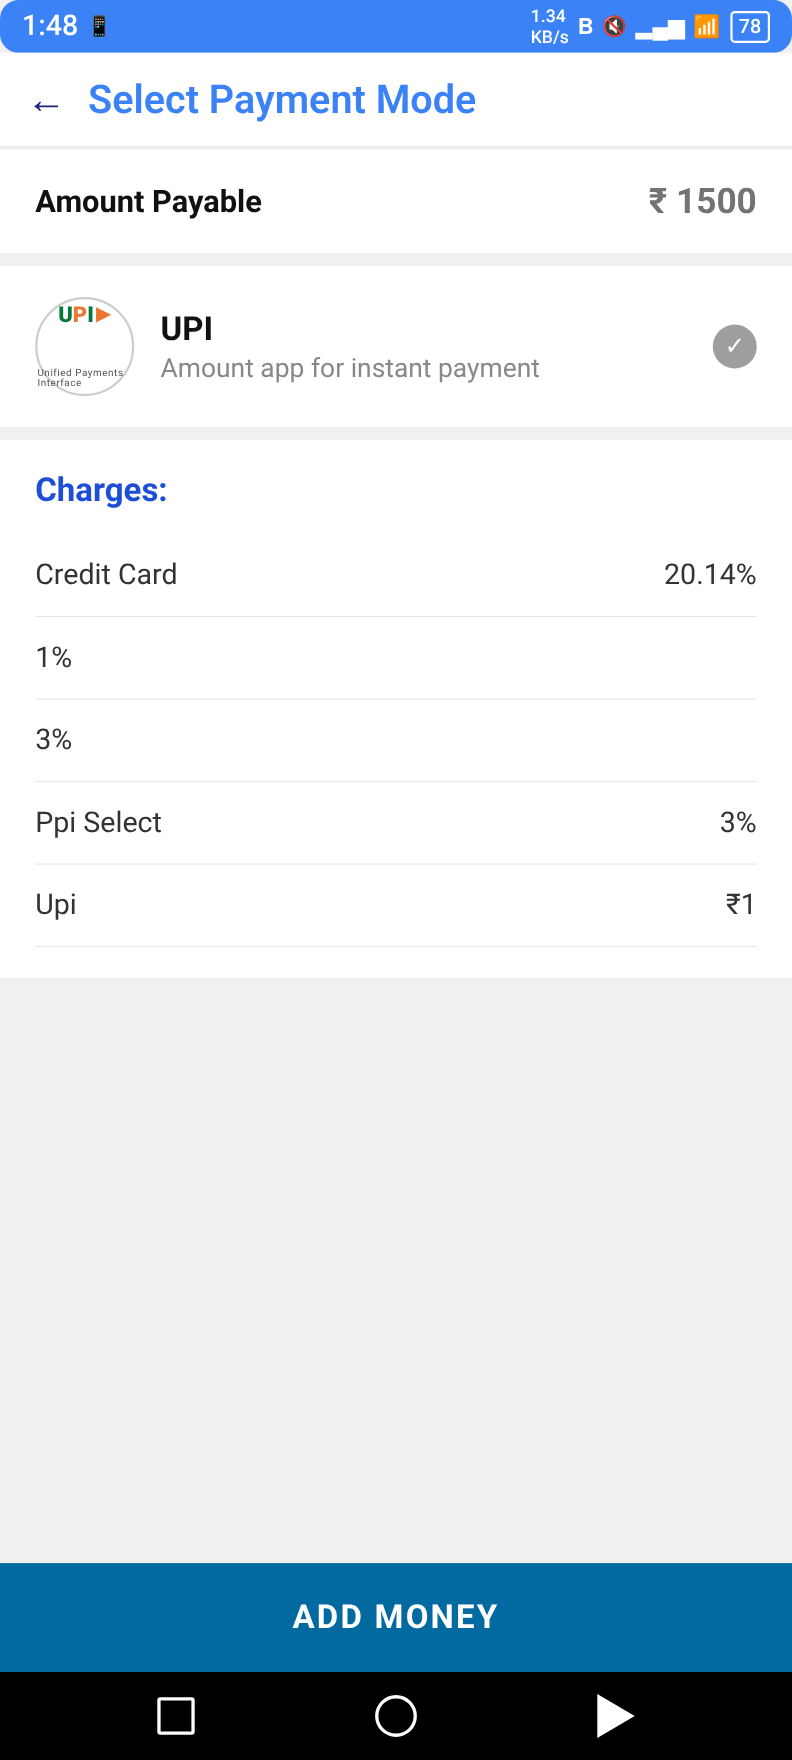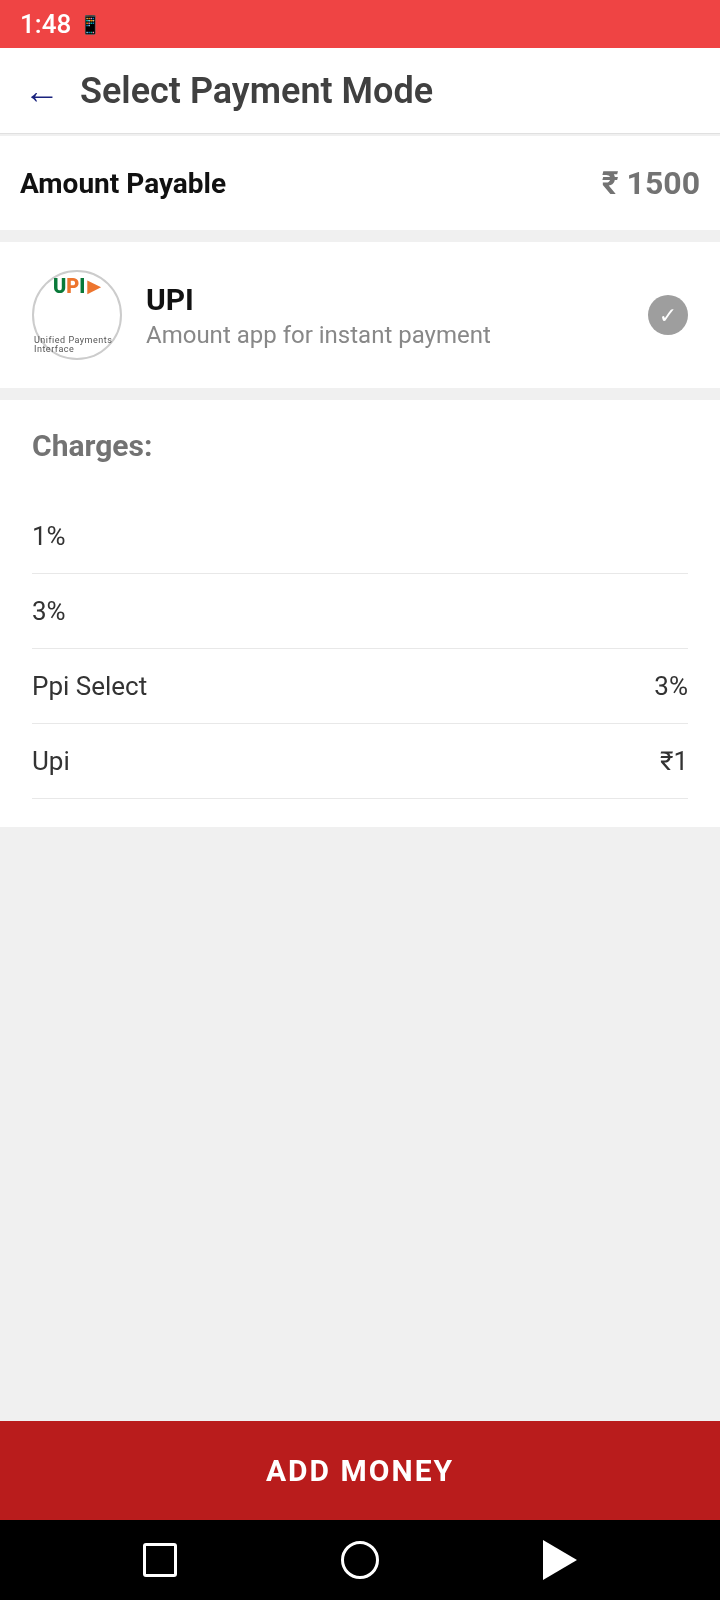--- a/index.html
+++ b/index.html
@@ -9,29 +9,30 @@
       width: 720px;
       min-height: 1600px;
       background: #f0f0f0;
       font-family: 'Roboto', Arial, sans-serif;
       display: flex;
       flex-direction: column;
     }
 
     
     .status-bar {
-      background: #ef4444;
+      background: #3b82f6;
       color: #fff;
       height: 48px;
       display: flex;
       align-items: center;
       justify-content: space-between;
       padding: 0 20px;
       font-size: 26px;
       font-weight: 500;
+      border-radius: 17px;
     }
     .status-bar-left {
       display: flex;
       align-items: center;
       gap: 8px;
     }
     .status-bar-right {
       display: flex;
       align-items: center;
       gap: 8px;
@@ -55,29 +56,29 @@
       gap: 20px;
       border-bottom: 1px solid #e0e0e0;
     }
     .back-btn {
       color: #1a237e;
       font-size: 36px;
       cursor: pointer;
       line-height: 1;
     }
     .header-title {
-      color: #404040;
+      color: #3b82f6;
       font-size: 36px;
       font-weight: 600;
     }
 
     
     .amount-section {
       background: #fff;
-      padding: 28px 20px;
+      padding: 28px 32px;
       display: flex;
       justify-content: space-between;
       align-items: center;
       margin-top: 2px;
     }
     .amount-label {
       font-size: 28px;
       font-weight: 700;
       color: #111;
     }
@@ -134,22 +135,22 @@
 
     
     .charges-section {
       background: #fff;
       margin-top: 12px;
       padding: 28px 32px;
     }
     .charges-title {
       font-size: 30px;
       font-weight: 700;
-      color: #737373;
-      margin-bottom: 36px;
+      color: #1d4ed8;
+      margin-bottom: 23px;
     }
     .charge-row {
       display: flex;
       justify-content: space-between;
       align-items: center;
       padding: 22px 0;
       border-bottom: 1px solid #e8e8e8;
     }
     .charge-row:last-child {
       border-bottom: 1px solid #e8e8e8;
@@ -165,21 +166,21 @@
 
     
     .spacer {
       flex: 1;
       background: #f0f0f0;
       min-height: 100px;
     }
 
     
     .add-money-btn {
-      background: #b91c1c;
+      background: #0369a1;
       color: #fff;
       text-align: center;
       padding: 32px;
       font-size: 30px;
       font-weight: 700;
       letter-spacing: 2px;
       cursor: pointer;
     }
 
     
@@ -235,20 +236,28 @@
     .upi-arrow-icon { color: #ed752e; font-size: 18px; margin-left: 2px; }
     .upi-bottom-line { font-size: 9px; color: #555; letter-spacing: 0.5px; margin-top: 40px; }
   </style>
 </head>
 <body>
 
 <div class="status-bar">
   <div class="status-bar-left">
     <span>1:48</span>
     <span style="font-size:18px;">📱</span>
+  </div>
+  <div class="status-bar-right">
+    <span style="font-size:16px;">1.34<br>KB/s</span>
+    <span>𝐁</span>
+    <span style="font-size:18px;">🔇</span>
+    <span style="font-size:20px;">▂▄▆</span>
+    <span style="font-size:20px;">📶</span>
+    <span class="battery">78</span>
   </div>
 </div>
 
 <div class="header">
   <span class="back-btn">←</span>
   <span class="header-title">Select Payment Mode</span>
 </div>
 
 <div class="amount-section">
   <span class="amount-label">Amount Payable</span>
@@ -273,20 +282,24 @@
   </div>
   <div class="upi-check">
     <span>✓</span>
   </div>
 </div>
 
 <div class="charges-section">
   <div class="charges-title">Charges:</div>
   <div id="charges-list">
       <div class="charge-row">
+      <span class="charge-name">Credit Card</span>
+      <span class="charge-value">20.14%</span>
+    </div>
+      <div class="charge-row">
       <span class="charge-value">1%</span>
     </div>
       <div class="charge-row">
       <span class="charge-value">3%</span>
     </div>
       <div class="charge-row">
       <span class="charge-name">Ppi Select</span>
       <span class="charge-value">3%</span>
     </div>
       <div class="charge-row">

